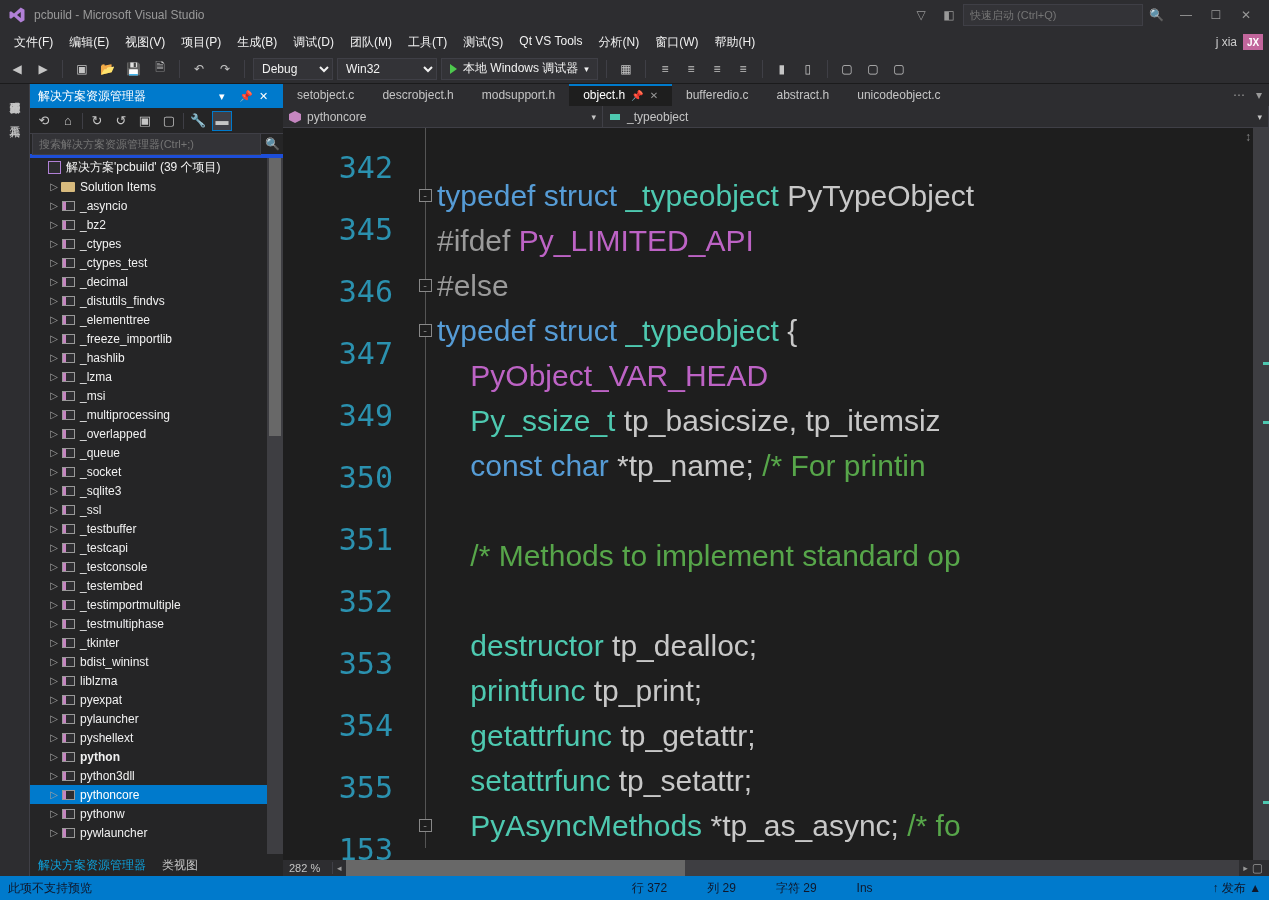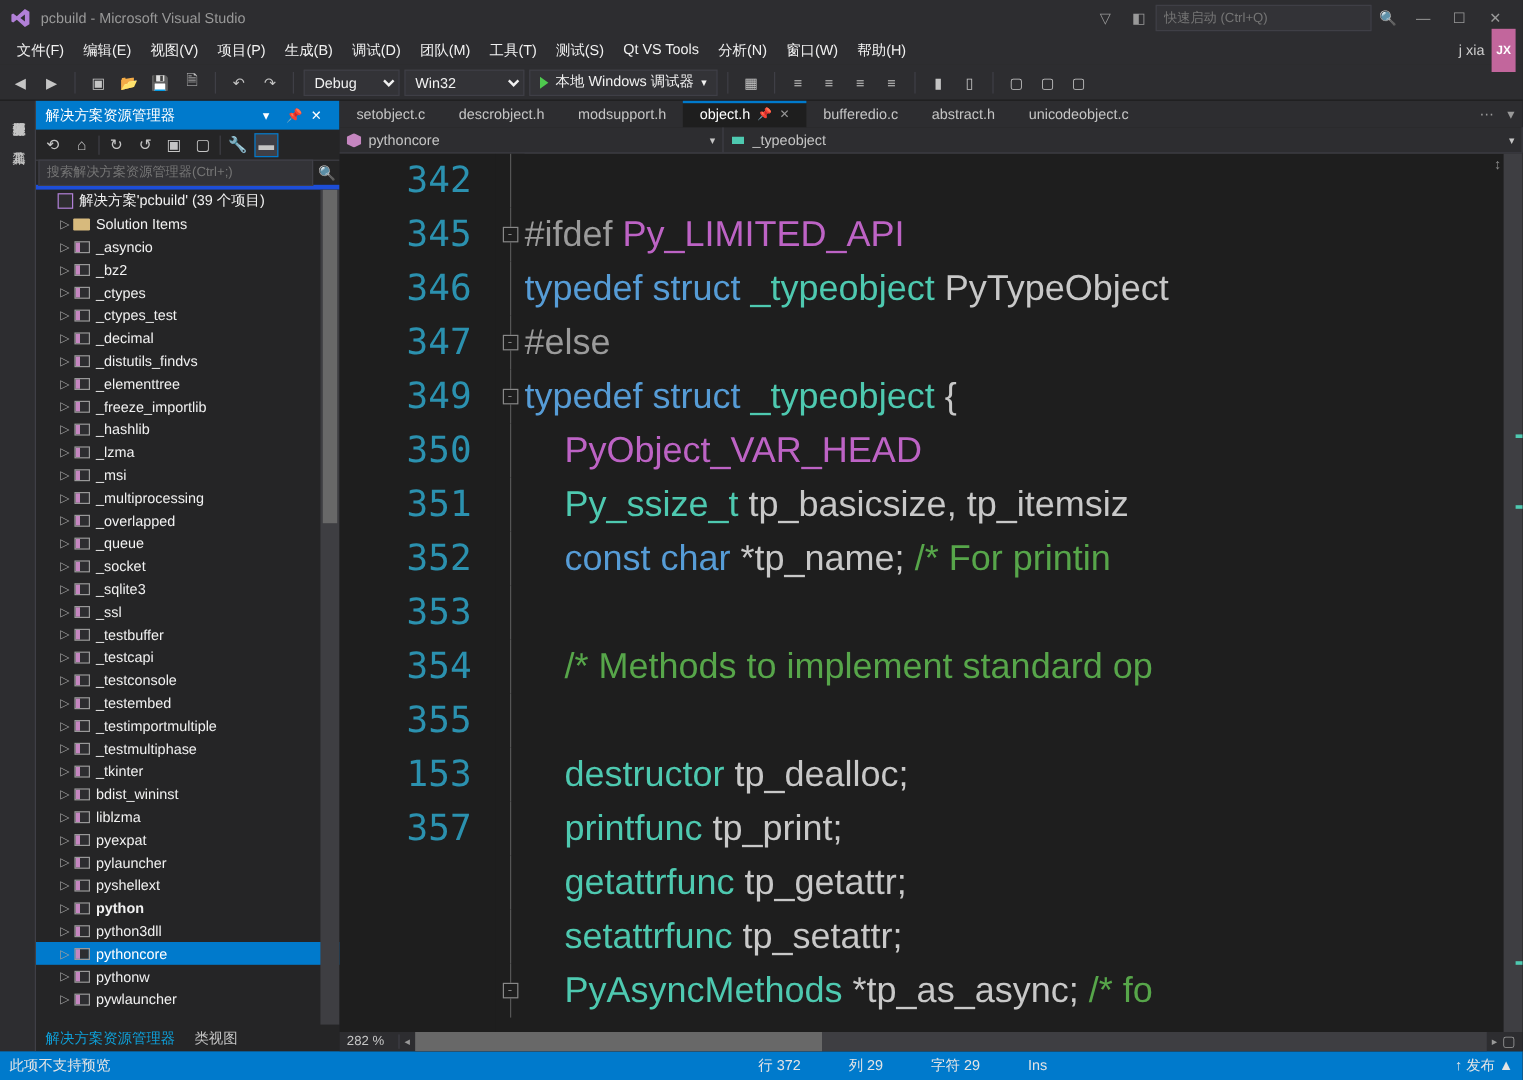--- a/index.html
+++ b/index.html
@@ -8,21 +8,21 @@
 .titlebar .vs-logo { width:18px; height:18px; margin-right:8px; }
 .titlebar .title { color:#999; font-size:12px; flex:0 0 auto; }
 .titlebar .spacer { flex:1; }
 .titlebar .tb-icon { width:24px; height:24px; display:flex; align-items:center; justify-content:center; color:#999; margin:0 2px; }
 .titlebar .quick-launch { width:180px; height:22px; background:#333337; border:1px solid #3f3f46; color:#999; padding:0 6px; font-size:11px; }
 .titlebar .win-btn { width:30px; height:26px; display:flex; align-items:center; justify-content:center; color:#999; }
 .menubar { height:24px; background:#2d2d30; display:flex; align-items:center; padding:0 6px; }
 .menubar .menu-item { padding:3px 8px; color:#f1f1f1; font-size:12px; }
 .menubar .user-spacer { flex:1; }
 .menubar .user { color:#ccc; font-size:12px; margin-right:6px; }
-.menubar .user-badge { width:20px; height:36px; background:#c2669c; color:#fff; font-size:10px; display:flex; align-items:center; justify-content:center; font-weight:bold; }
+.menubar .user-badge { width:20px; height:16px; background:#c2669c; color:#fff; font-size:10px; display:flex; align-items:center; justify-content:center; font-weight:bold; }
 .toolbar { height:30px; background:#2d2d30; display:flex; align-items:center; padding:0 6px; border-bottom:1px solid #1b1b1c; gap:4px; }
 .toolbar .tb-btn { width:22px; height:22px; display:flex; align-items:center; justify-content:center; color:#c5c5c5; }
 .toolbar .sep { width:1px; height:18px; background:#3f3f46; margin:0 4px; }
 .toolbar select { background:#333337; color:#f1f1f1; border:1px solid #3f3f46; height:22px; font-size:12px; padding:0 4px; }
 .toolbar .run-btn { display:flex; align-items:center; height:22px; background:#333337; border:1px solid #3f3f46; padding:0 8px; gap:6px; }
 .toolbar .play { width:0; height:0; border-left:7px solid #4ec94e; border-top:5px solid transparent; border-bottom:5px solid transparent; }
 .main { display:flex; height:792px; }
 .left-rail { width:30px; background:#2d2d30; border-right:1px solid #3f3f46; display:flex; flex-direction:column; align-items:center; padding-top:4px; gap:12px; }
 .left-rail .rail-tab { writing-mode:vertical-rl; font-size:11px; color:#c5c5c5; padding:6px 2px; }
 .sidebar { width:253px; background:#252526; display:flex; flex-direction:column; }
@@ -53,41 +53,41 @@
 .file-tab.active::after { content:''; position:absolute; top:0; left:0; right:0; height:2px; background:#007acc; }
 .file-tab .pin, .file-tab .close { font-size:10px; color:#999; }
 .file-tab-spacer { flex:1; }
 .file-tab-ctrl { width:20px; text-align:center; color:#999; }
 .nav-bar { height:22px; display:flex; background:#2d2d30; border-bottom:1px solid #3f3f46; }
 .nav-bar .nav-combo { flex:1; display:flex; align-items:center; padding:0 6px; color:#c5c5c5; font-size:12px; border-right:1px solid #3f3f46; gap:6px; }
 .nav-bar .nav-combo .cube { width:12px; height:12px; }
 .nav-bar .arrow { color:#c5c5c5; font-size:9px; margin-left:auto; }
 .code-container { flex:1; position:relative; display:flex; overflow:hidden; }
 .gutter { width:130px; background:#1e1e1e; text-align:right; }
-.line-num { height:45px; line-height:45px; font-family:Consolas,monospace; font-size:30px; color:#2b91af; padding-right:20px; }
+.line-num { height:45px; line-height:45px; font-family:Consolas,monospace; font-size:30px; color:#2b91af; padding-right:20px;margin-top:17px; }
 .fold-col { width:24px; background:#1e1e1e; }
 .fold-line { height:45px; display:flex; align-items:center; justify-content:center; position:relative; }
 .fold-line::before { content:''; position:absolute; left:50%; top:0; bottom:0; width:1px; background:#555; }
 .fold-box { width:13px; height:13px; border:1px solid #888; background:#1e1e1e; color:#888; font-size:11px; line-height:10px; text-align:center; z-index:1; }
 .code { flex:1; overflow:hidden; }
 .code-line { height:45px; line-height:45px; font-family:Consolas,monospace; font-size:30px; white-space:pre; }
 .c-pp { color:#9b9b9b; }
 .c-kw { color:#569cd6; }
 .c-id { color:#c8c8c8; }
 .c-mc { color:#bd63c5; }
 .c-op { color:#c8c8c8; }
 .c-cm { color:#57a64a; }
 .c-gt { color:#4ec9b0; }
 .scrollbar-right { position:absolute; right:0; top:0; width:16px; height:100%; background:#3e3e42; }
 .scrollbar-right .mark { position:absolute; right:0; width:6px; height:3px; }
 .scrollbar-bottom { height:16px; background:#2d2d30; display:flex; align-items:center; }
 .scrollbar-bottom .zoom { width:50px; font-size:11px; color:#c5c5c5; padding:0 6px; border-right:1px solid #3f3f46; }
 .scrollbar-bottom .hbar { flex:1; height:16px; background:#3e3e42; position:relative; margin-left:4px; }
 .scrollbar-bottom .hthumb { position:absolute; left:0; width:38%; height:100%; top:0; background:#686868; }
-.statusbar { height:24px; background:#007acc; display:flex; align-items:center; color:#e5e5e5; font-size:12px; padding:0 8px; }
+.statusbar { height:24px; background:#007acc; display:flex; align-items:center; color:#0f172a; font-size:12px; padding:0 8px; }
 .statusbar .sb-item { margin-right:40px; }
 .statusbar .sb-spacer { flex:1; }
 .vs-logo-svg { fill:#b180d7; }
 .folder-icon { width:14px; height:10px; background:#d7ba7d; border-radius:1px; }
 .sln-icon { width:13px; height:13px; border:1px solid #b180d7; background:#2d2d30; }
 .proj-icon { width:13px; height:10px; border:1px solid #999; background:linear-gradient(90deg,#c586c0 30%,#2d2d30 30%); }
 </style>
 </head>
 <body>
 
@@ -542,22 +542,22 @@
           <div class="fold-line"></div>
           <div class="fold-line"></div>
           <div class="fold-line"></div>
           <div class="fold-line"></div>
           <div class="fold-line">
             <div class="fold-box">-</div>
           </div>
         </div>
       <div class="code" id="code">
           <div class="code-line"></div>
+          <div class="code-line"><span class="c-kw">typedef struct </span><span class="c-gt">_typeobject</span><span class="c-id"> PyTypeObject</span></div>
           <div class="code-line"><span class="c-pp">#ifdef </span><span class="c-mc">Py_LIMITED_API</span></div>
-          <div class="code-line"><span class="c-kw">typedef struct </span><span class="c-gt">_typeobject</span><span class="c-id"> PyTypeObject</span></div>
           <div class="code-line"><span class="c-pp">#else</span></div>
           <div class="code-line"><span class="c-kw">typedef struct </span><span class="c-gt">_typeobject</span><span class="c-op"> {</span></div>
           <div class="code-line"><span>    </span><span class="c-mc">PyObject_VAR_HEAD</span></div>
           <div class="code-line"><span>    </span><span class="c-gt">Py_ssize_t</span><span class="c-id"> tp_basicsize</span><span class="c-op">, </span><span class="c-id">tp_itemsiz</span></div>
           <div class="code-line"><span>    </span><span class="c-kw">const char </span><span class="c-op">*</span><span class="c-id">tp_name</span><span class="c-op">; </span><span class="c-cm">/* For printin</span></div>
           <div class="code-line"></div>
           <div class="code-line"><span>    </span><span class="c-cm">/* Methods to implement standard op</span></div>
           <div class="code-line"></div>
           <div class="code-line"><span>    </span><span class="c-gt">destructor</span><span class="c-id"> tp_dealloc</span><span class="c-op">;</span></div>
           <div class="code-line"><span>    </span><span class="c-gt">printfunc</span><span class="c-id"> tp_print</span><span class="c-op">;</span></div>

